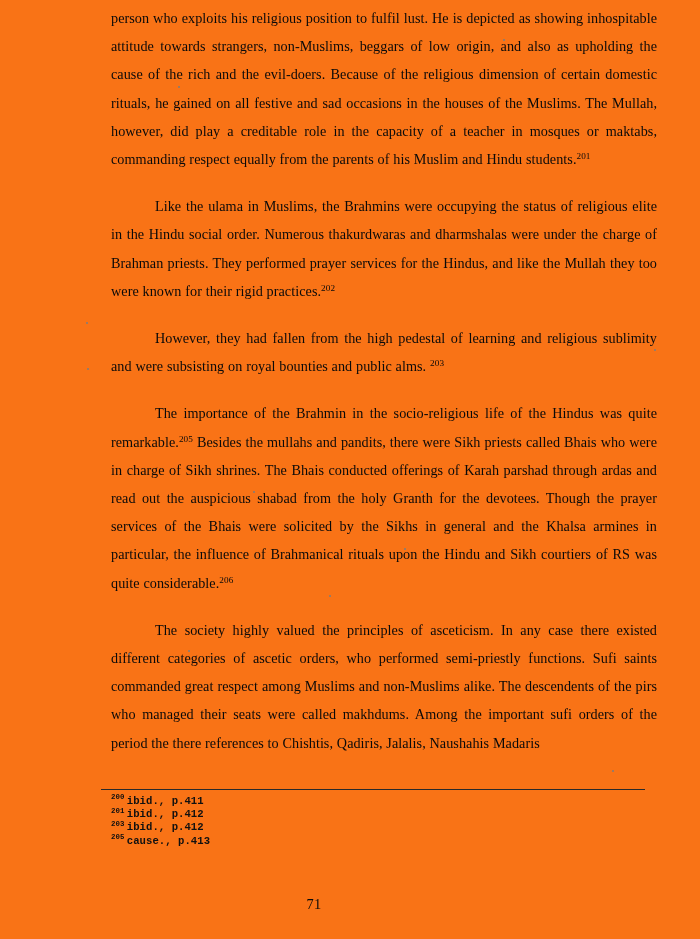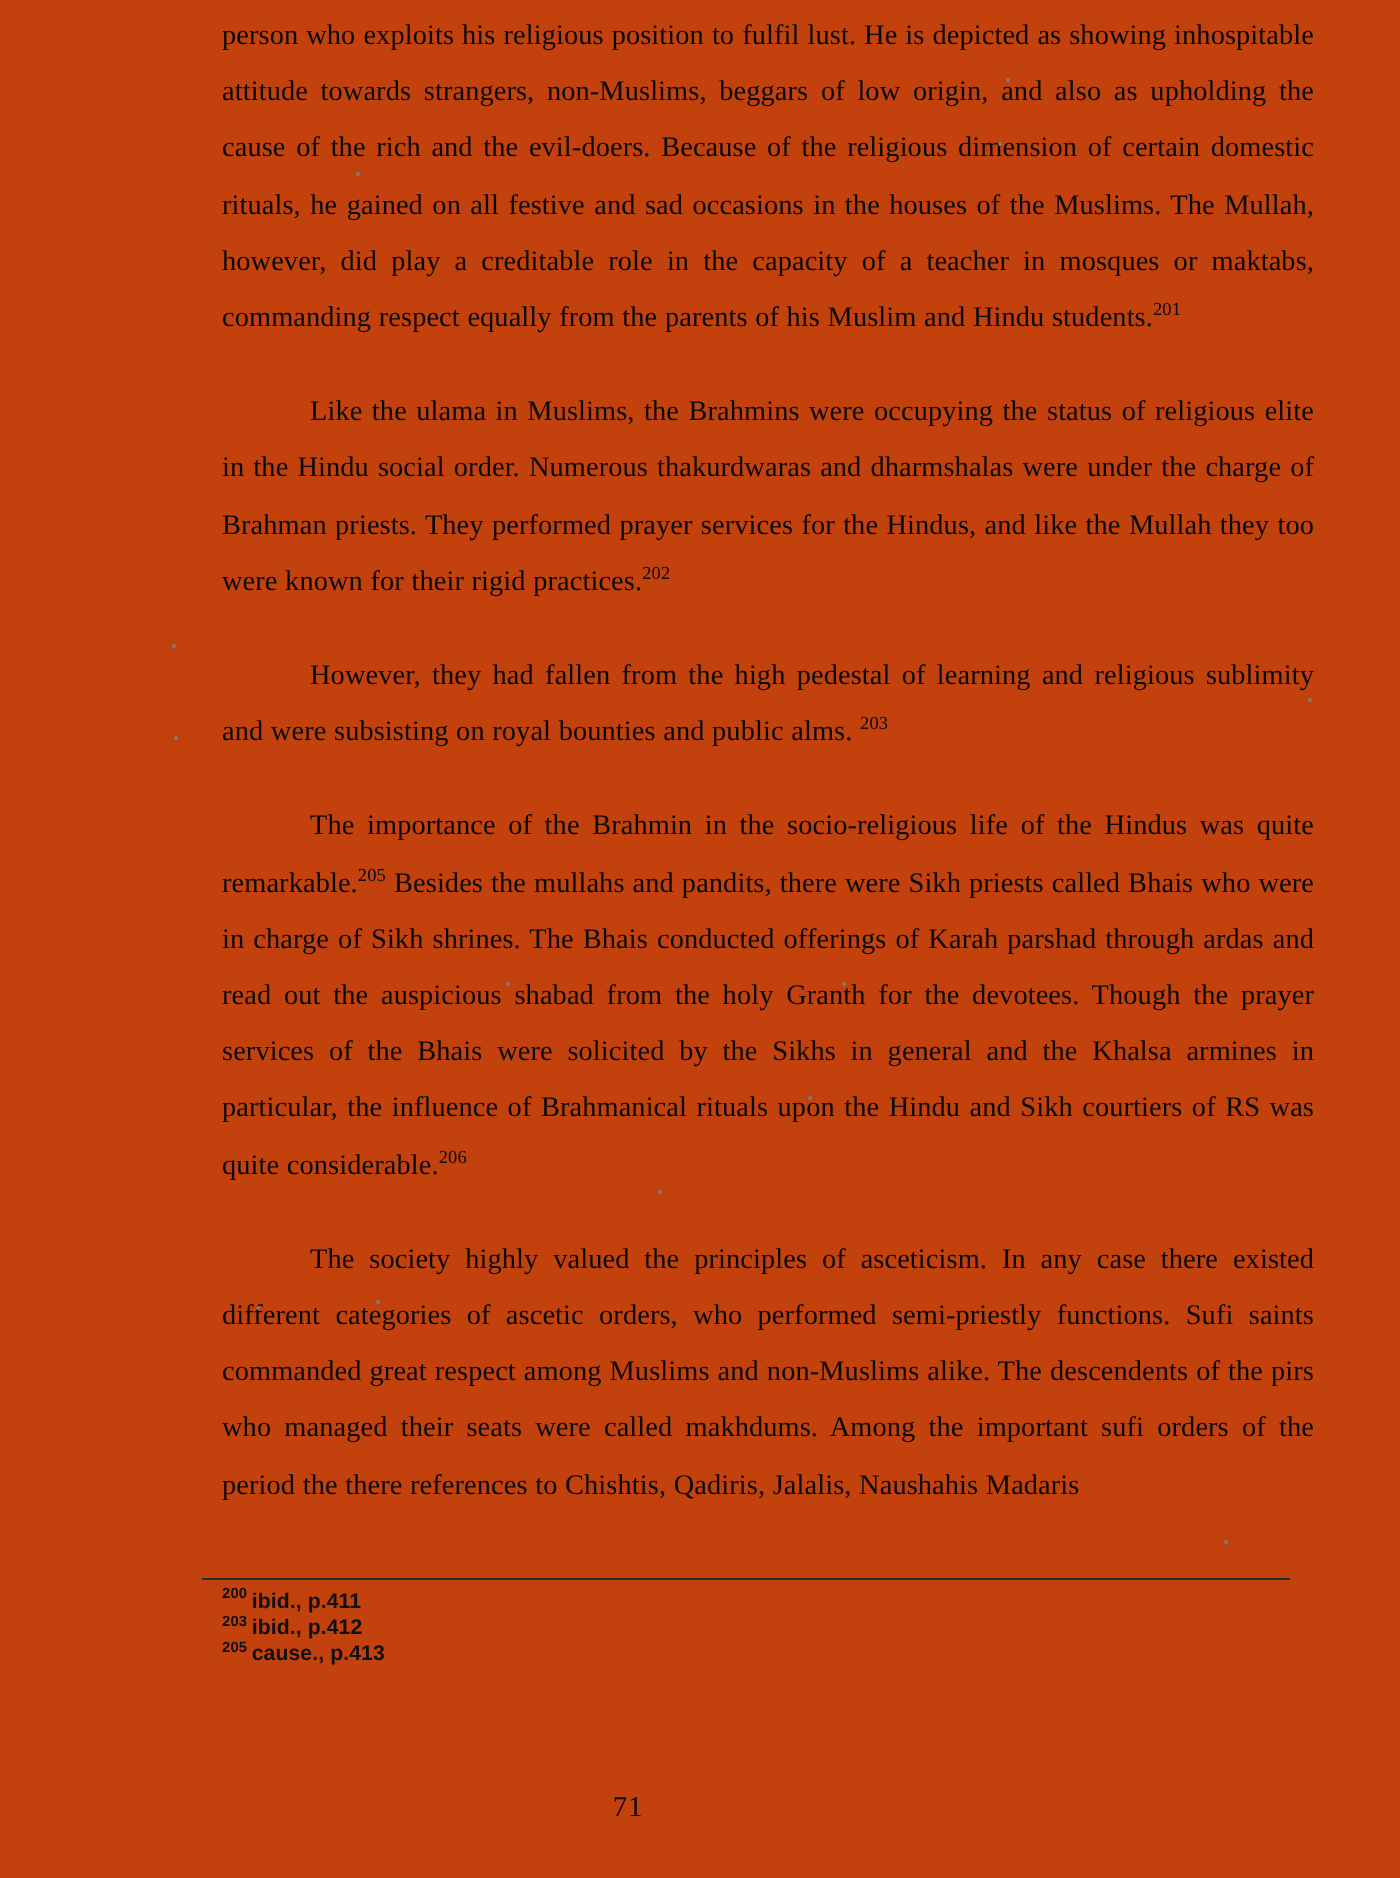--- a/index.html
+++ b/index.html
@@ -11,21 +11,21 @@
 
   body {
     font-family: "Liberation Serif", serif;
     color: #000000;
   }
 
   .page {
     position: relative;
     width: 700px;
     height: 939px;
-    background: #c2410c;
+    background: #f97316;
     overflow: hidden;
     box-sizing: border-box;
   }
 
   
   .text-block {
     position: absolute;
     left: 111px;
     top: 4px;
     width: 546px;
@@ -77,21 +77,21 @@
   }
 
   .footnotes {
     position: absolute;
     left: 111px;
     top: 795px;
     width: 400px;
   }
 
   .footnote {
-    font-family: Liberation Sans, sans-serif;
+    font-family: Liberation Mono, monospace;
     font-size: 10.6px;
     line-height: 13.2px;
     color: #101010;
     white-space: nowrap;
     font-weight: 600;
   }
 
   .footnote .fn-num {
     font-size: 7.4px;
     vertical-align: 0.62em;
@@ -136,20 +136,21 @@
       <p class="para gap-before">Like the ulama in Muslims, the Brahmins were occupying the status of religious elite in the Hindu social order. Numerous thakurdwaras and dharmshalas were under the charge of Brahman priests. They performed prayer services for the Hindus, and like the Mullah they too were known for their rigid practices.<sup>202</sup></p>
       <p class="para gap-before">However, they had fallen from the high pedestal of learning and religious sublimity and were subsisting on royal bounties and public alms. <sup>203</sup></p>
       <p class="para gap-before">The importance of the Brahmin in the socio-religious life of the Hindus was quite remarkable.<sup>205</sup> Besides the mullahs and pandits, there were Sikh priests called Bhais who were in charge of Sikh shrines. The Bhais conducted offerings of Karah parshad through ardas and read out the auspicious shabad from the holy Granth for the devotees. Though the prayer services of the Bhais were solicited by the Sikhs in general and the Khalsa armines in particular, the influence of Brahmanical rituals upon the Hindu and Sikh courtiers of RS was quite considerable.<sup>206</sup></p>
       <p class="para gap-before">The society highly valued the principles of asceticism. In any case there existed different categories of ascetic orders, who performed semi-priestly functions. Sufi saints commanded great respect among Muslims and non-Muslims alike. The descendents of the pirs who managed their seats were called makhdums. Among the important sufi orders of the period the there references to Chishtis, Qadiris, Jalalis, Naushahis Madaris</p>
     </div>
 
   <hr class="footnote-rule">
 
   <div class="footnotes" id="footnote-list">
       <div class="footnote"><span class="fn-num">200</span><span class="fn-text">ibid., p.411</span></div>
+      <div class="footnote"><span class="fn-num">201</span><span class="fn-text">ibid., p.412</span></div>
       <div class="footnote"><span class="fn-num">203</span><span class="fn-text">ibid., p.412</span></div>
       <div class="footnote"><span class="fn-num">205</span><span class="fn-text">cause., p.413</span></div>
     </div>
 
   <div class="page-number">71</div>
 
   <span class="speck" style="left:503px;top:39px;width:2px;height:2px;"></span>
   <span class="speck" style="left:499px;top:71px;width:2px;height:2px;"></span>
   <span class="speck" style="left:178px;top:86px;width:2px;height:2px;"></span>
   <span class="speck" style="left:86px;top:322px;width:2px;height:2px;"></span>

